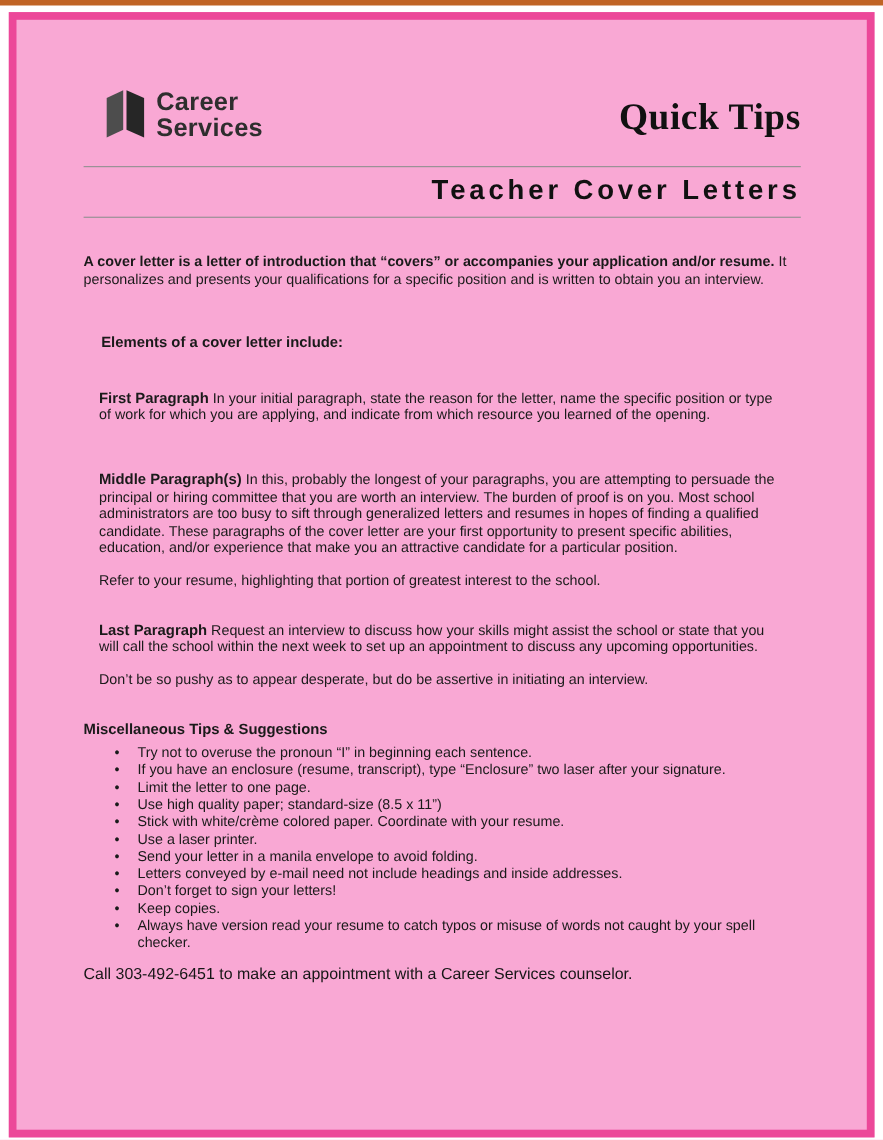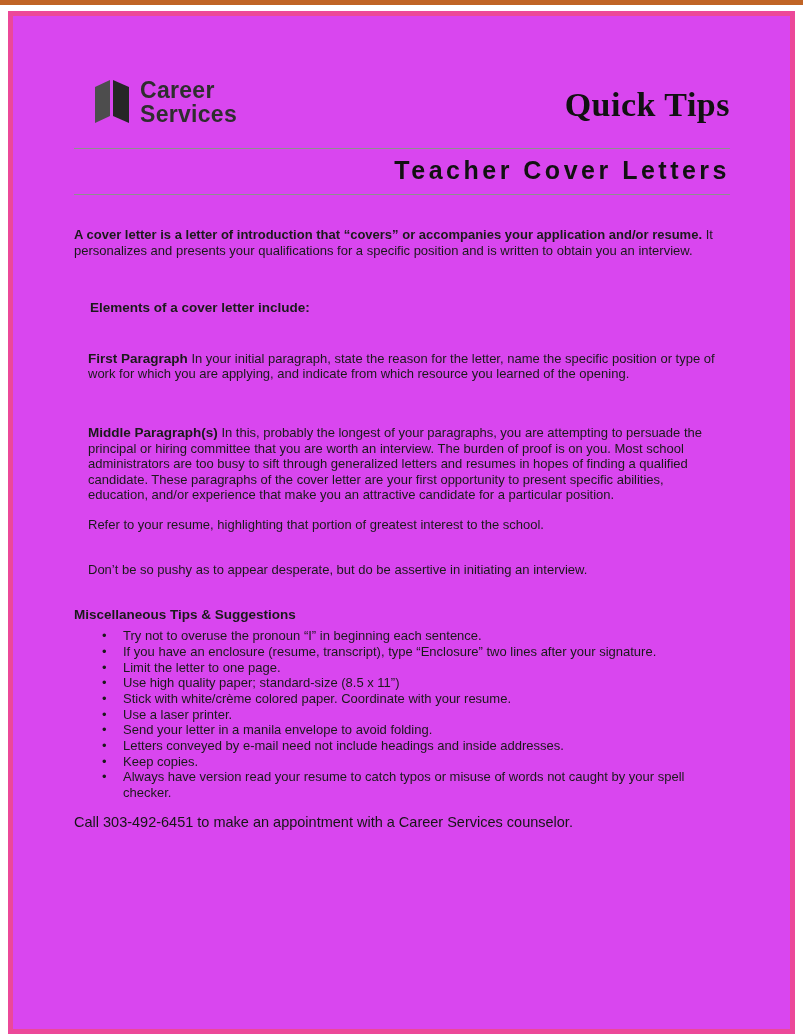--- a/index.html
+++ b/index.html
@@ -9,22 +9,22 @@
     color: #1a1a1a;
     position: relative;
     overflow: hidden;
   }
   .top-accent {
     position: absolute; top: 0; left: 0; right: 0; height: 5px;
     background: #c06425;
   }
   .frame {
     position: absolute; top: 11px; left: 8px; right: 8px; bottom: 2px;
-    border: 5px solid #ec4899;
-    background: #d946ef;
+    border: 7px solid #ec4899;
+    background: #f9a8d4;
     padding: 62px 60px 16px 61px;
   }
   
   .hdr { display: flex; justify-content: space-between; align-items: flex-start; }
   .logo { display: flex; align-items: flex-start; gap: 8px; margin-left: 20px; }
   .logo-text { font-weight: bold; font-size: 23px; line-height: 24px; color: #2e2e2e; letter-spacing: 0.3px; }
   .logo-text div { white-space: nowrap; }
   .quick-tips {
     font-family: "Liberation Serif", serif;
     font-size: 34px; font-weight: 600; color: #111111;
@@ -109,34 +109,39 @@
 
   <div class="sec sec-middle">
     <p class="bt">
       <span class="sec-head">Middle Paragraph(s)</span>
       <span>In this, probably the longest of your paragraphs, you are attempting to persuade the principal or hiring committee that you are worth an interview. The burden of proof is on you. Most school administrators are too busy to sift through generalized letters and resumes in hopes of finding a qualified candidate. These paragraphs of the cover letter are your first opportunity to present specific abilities, education, and/or experience that make you an attractive candidate for a particular position.</span>
     </p>
     <p class="bt">Refer to your resume, highlighting that portion of greatest interest to the school.</p>
   </div>
 
   <div class="sec sec-last">
+    <p class="bt">
+      <span class="sec-head">Last Paragraph</span>
+      <span>Request an interview to discuss how your skills might assist the school or state that you will call the school within the next week to set up an appointment to discuss any upcoming opportunities.</span>
+    </p>
     <p class="bt">Don’t be so pushy as to appear desperate, but do be assertive in initiating an interview.</p>
   </div>
 
   <div class="tips">
     <p class="tips-heading">Miscellaneous Tips &amp; Suggestions</p>
     <ul class="tips-list">
       <li>Try not to overuse the pronoun “I” in beginning each sentence.</li>
-      <li>If you have an enclosure (resume, transcript), type “Enclosure” two lines after your signature.</li>
+      <li>If you have an enclosure (resume, transcript), type “Enclosure” two laser after your signature.</li>
       <li>Limit the letter to one page.</li>
       <li>Use high quality paper; standard-size (8.5 x 11”)</li>
       <li>Stick with white/crème colored paper. Coordinate with your resume.</li>
       <li>Use a laser printer.</li>
       <li>Send your letter in a manila envelope to avoid folding.</li>
       <li>Letters conveyed by e-mail need not include headings and inside addresses.</li>
+      <li>Don’t forget to sign your letters!</li>
       <li>Keep copies.</li>
       <li>Always have version read your resume to catch typos or misuse of words not caught by your spell checker.</li>
     </ul>
   </div>
 
   <p class="footer-line">Call 303-492-6451 to make an appointment with a Career Services counselor.</p>
 
 </div>
 
 </body></html>

